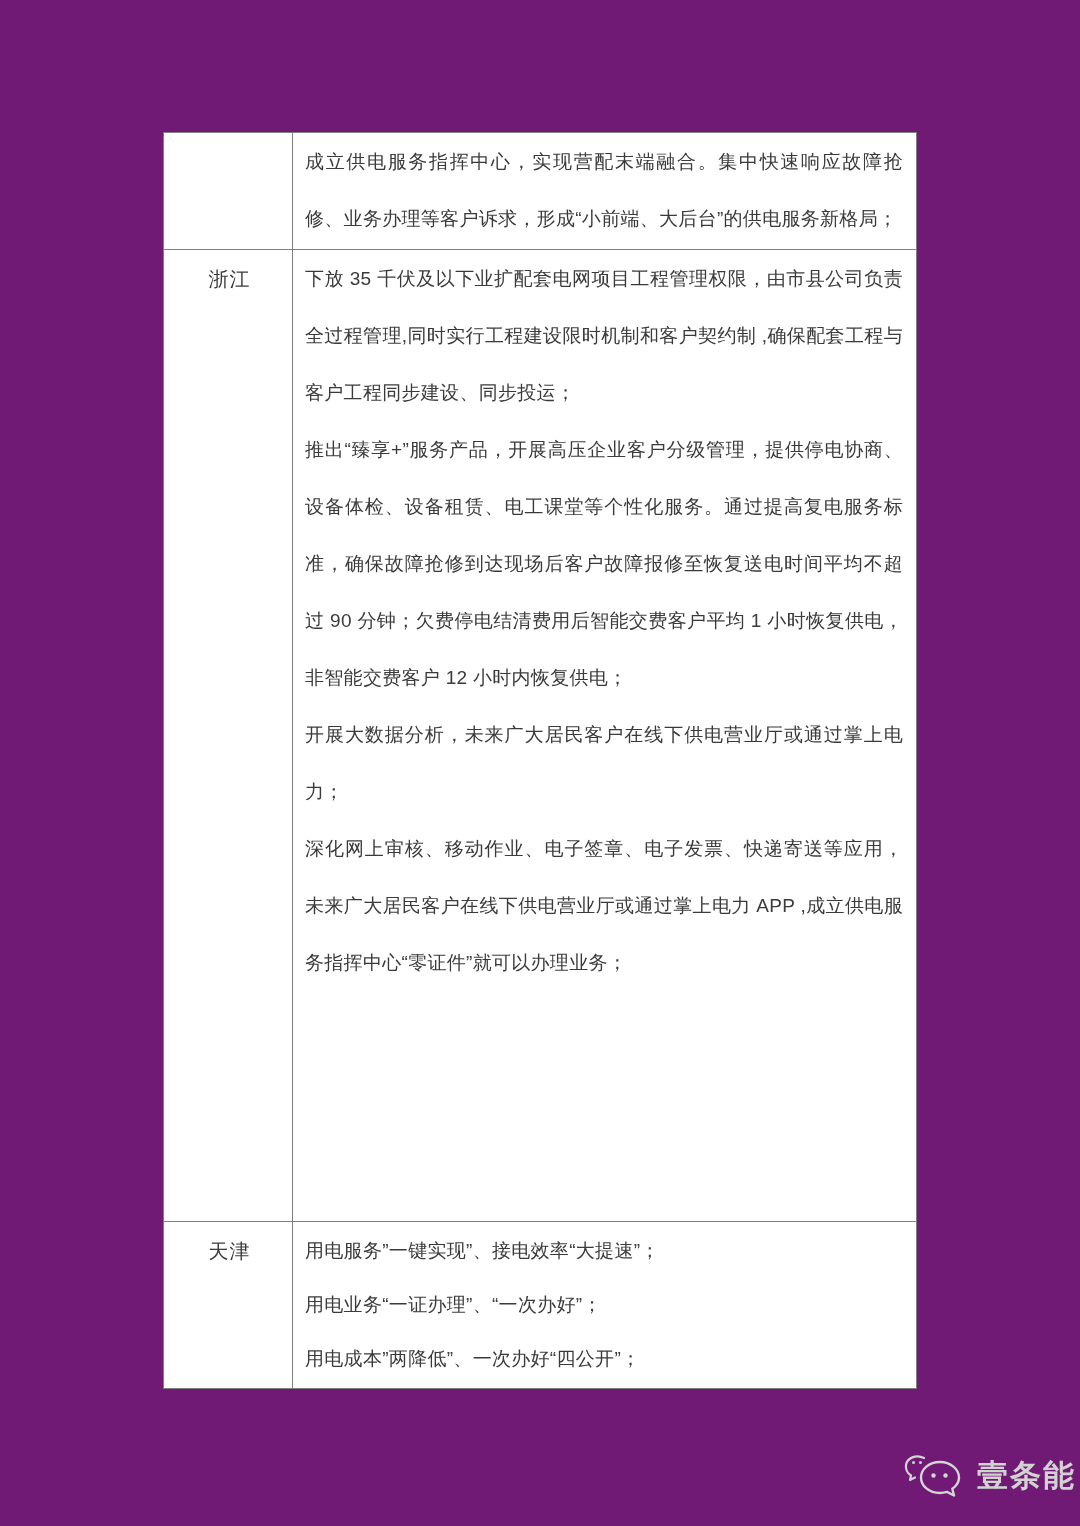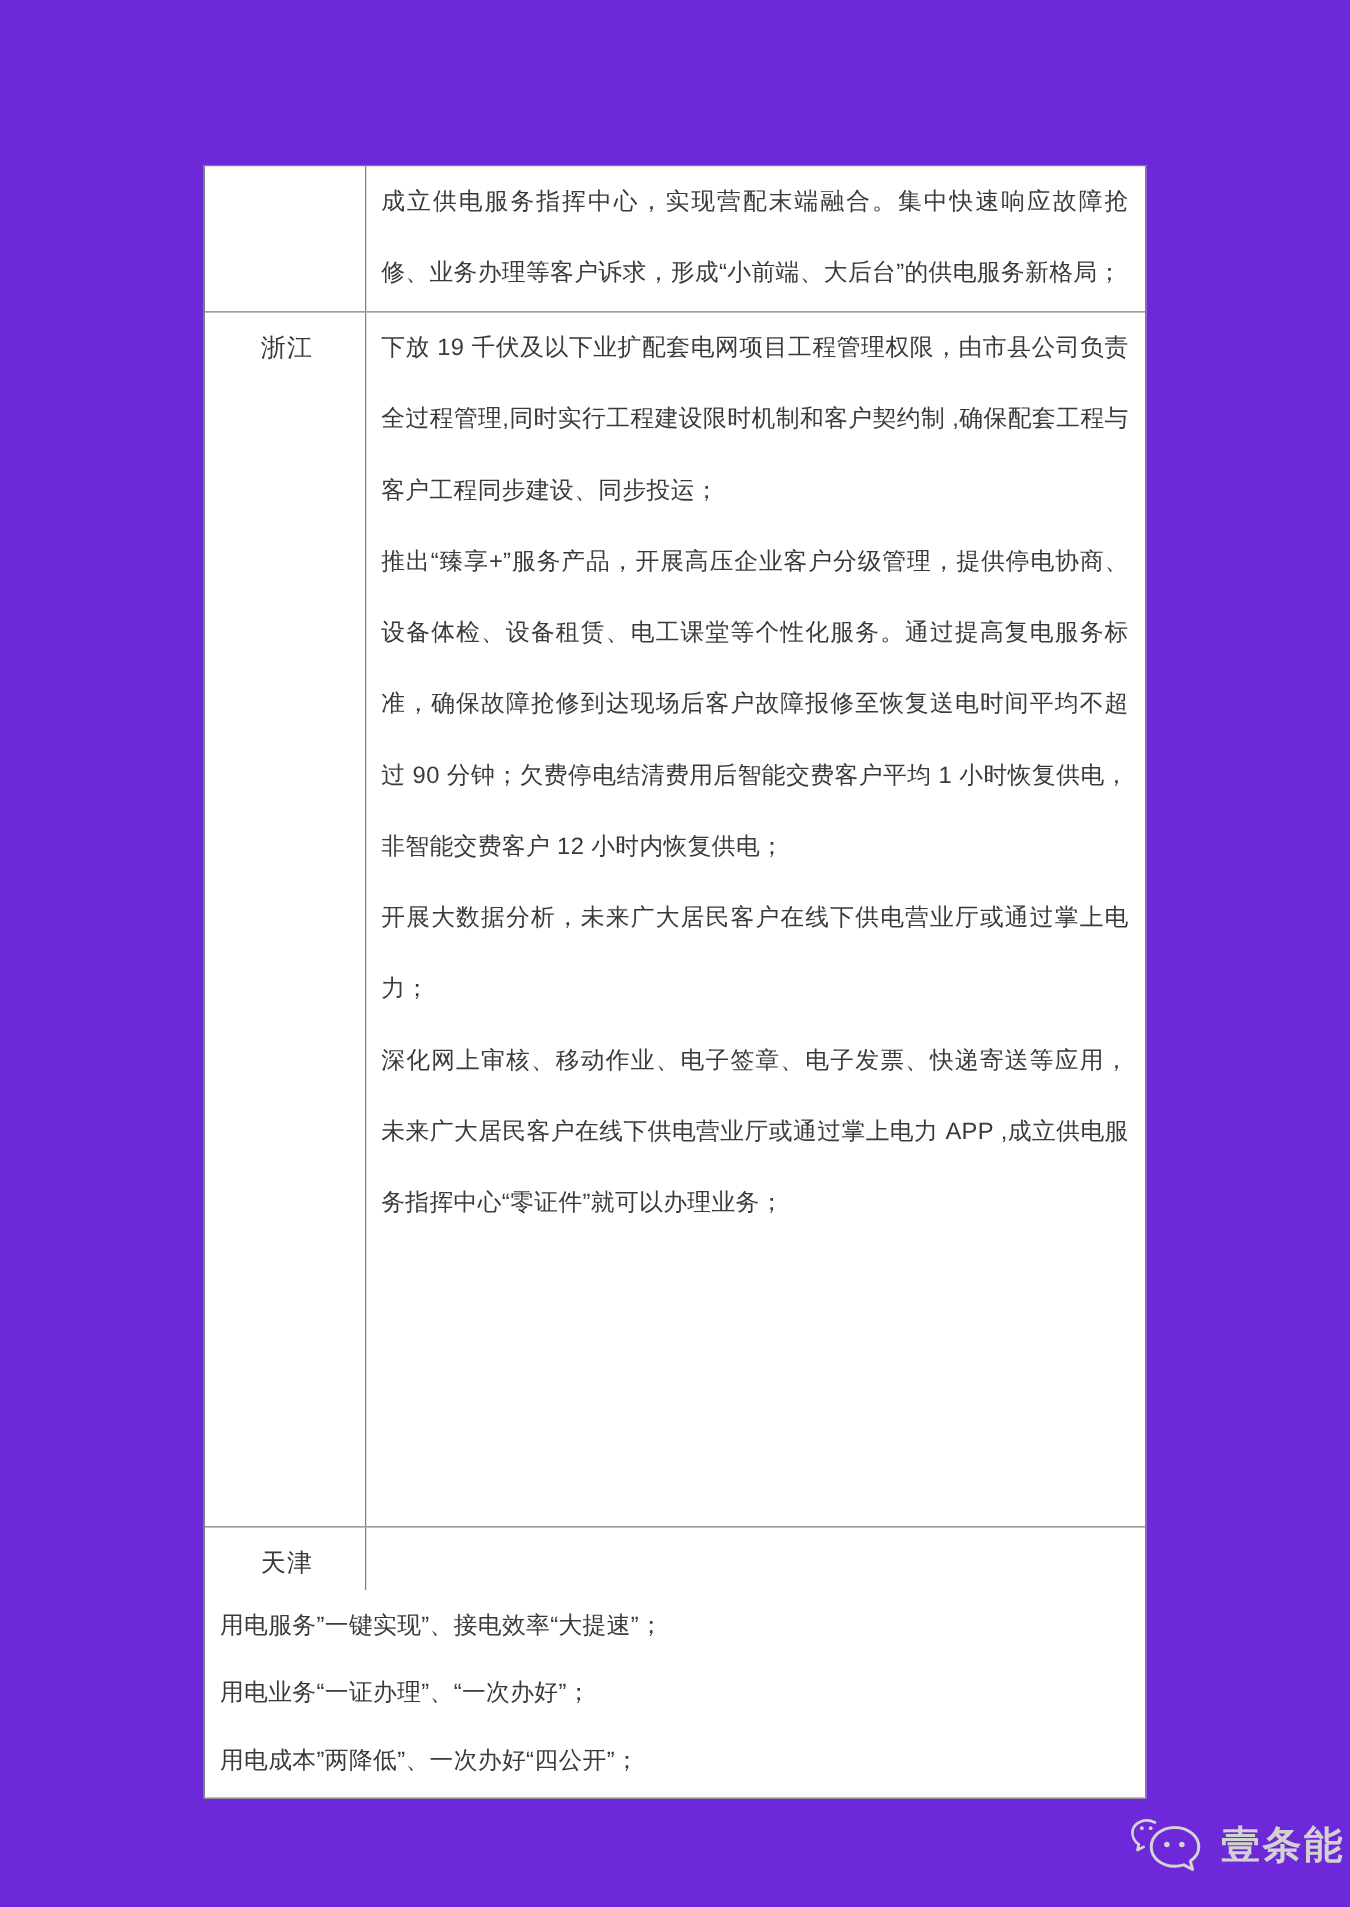--- a/index.html
+++ b/index.html
@@ -5,21 +5,21 @@
   html, body {
     margin: 0;
     padding: 0;
     background: #ffffff;
     font-family: "Liberation Sans", sans-serif;
   }
   .page {
     position: relative;
     width: 1080px;
     height: 1526px;
-    background: #6d28d9;
+    background: #701a75;
     overflow: hidden;
   }
   .doc-table {
     position: absolute;
     left: 163px;
     top: 132px;
     width: 754px;
     box-sizing: border-box;
     border: 1px solid #7f7f7f;
     background: #ffffff;
@@ -51,21 +51,21 @@
     font-size: 19px;
     line-height: 57px;
     text-align: justify;
     letter-spacing: 0.3px;
   }
   .cell.content p {
     margin: 0;
   }
   .row-0 { min-height: 111px; }
   .row-1 { min-height: 971px; }
-  .row-2 { min-height: 160px; flex-direction: column; }
+  .row-2 { min-height: 160px; }
   .row-2 .cell.content {
     line-height: 54px;
     padding-top: 2px;
   }
   .watermark {
     position: absolute;
     left: 903px;
     top: 1450px;
     display: flex;
     align-items: center;
@@ -92,21 +92,21 @@
     <div class="t-row row-0">
       <div class="cell prov"></div>
       <div class="cell content">
         <p>成立供电服务指挥中心，实现营配末端融合。集中快速响应故障抢修、业务办理等客户诉求，形成“小前端、大后台”的供电服务新格局；</p>
       </div>
     </div>
 
     <div class="t-row row-1">
       <div class="cell prov">浙江</div>
       <div class="cell content">
-        <p>下放 19 千伏及以下业扩配套电网项目工程管理权限，由市县公司负责全过程管理,同时实行工程建设限时机制和客户契约制 ,确保配套工程与客户工程同步建设、同步投运；</p>
+        <p>下放 35 千伏及以下业扩配套电网项目工程管理权限，由市县公司负责全过程管理,同时实行工程建设限时机制和客户契约制 ,确保配套工程与客户工程同步建设、同步投运；</p>
         <p>推出“臻享+”服务产品，开展高压企业客户分级管理，提供停电协商、设备体检、设备租赁、电工课堂等个性化服务。通过提高复电服务标准，确保故障抢修到达现场后客户故障报修至恢复送电时间平均不超过 90 分钟；欠费停电结清费用后智能交费客户平均 1 小时恢复供电，非智能交费客户 12 小时内恢复供电；</p>
         <p>开展大数据分析，未来广大居民客户在线下供电营业厅或通过掌上电力；</p>
         <p>深化网上审核、移动作业、电子签章、电子发票、快递寄送等应用，未来广大居民客户在线下供电营业厅或通过掌上电力 APP ,成立供电服务指挥中心“零证件”就可以办理业务；</p>
       </div>
     </div>
 
     <div class="t-row row-2">
       <div class="cell prov">天津</div>
       <div class="cell content">
         <p>用电服务”一键实现”、接电效率“大提速”；</p>

